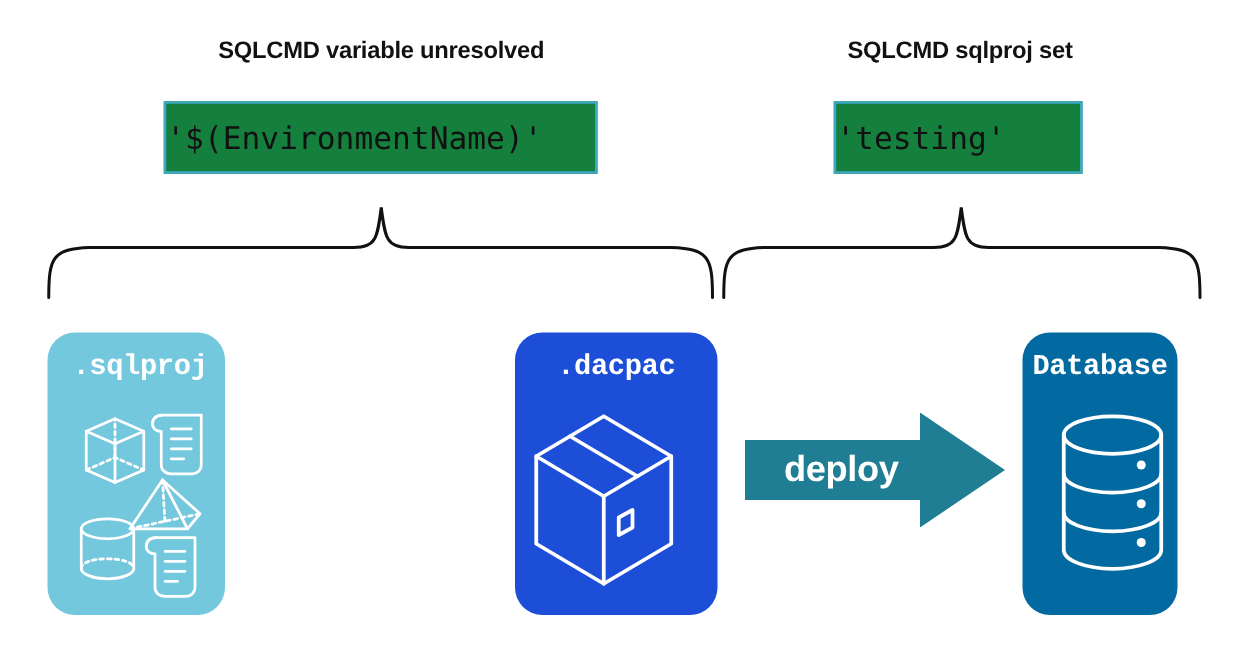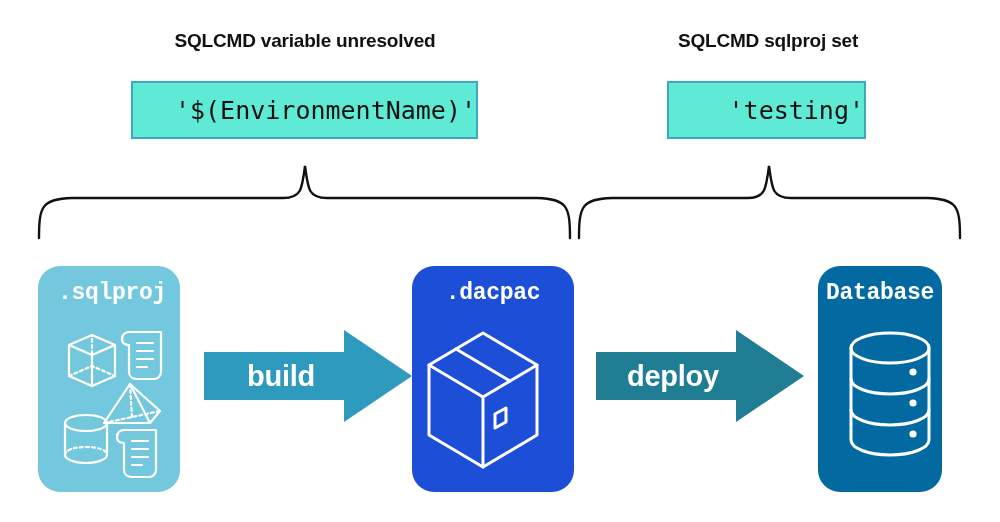--- a/index.html
+++ b/index.html
@@ -33,24 +33,24 @@
     line-height: 1;
   }
   #heading-left  { left: 0;   top: 31px; width: 610px; }
   #heading-right { left: 566px; top: 31px; width: 404px; }
 
   
   .codebox {
     position: absolute;
     box-sizing: border-box;
     border: 2px solid #3EA8C4;
-    background: #5eead4;
+    background: #15803d;
     display: flex;
     align-items: center;
-    justify-content: flex-end;
+    justify-content: flex-start;
     font-family: "DejaVu Sans Mono", monospace;
     font-size: 25px;
     color: #111111;
     white-space: nowrap;
     letter-spacing: 0px;
   }
   #codebox-left  { left: 131px; top: 81px;  width: 347px; height: 58px; }
   #codebox-right { left: 667px; top: 81px;  width: 199px; height: 58px; }
 
   
@@ -199,26 +199,20 @@
 
         <g>
           <path d="M 87,120 C 82,120 79,123 79,127 C 79,131 82,133 86,133 L 86,160 C 86,164 89,167 94,167 L 111,167 C 115,167 118,164 118,160 L 118,120 Z"></path>
           <path d="M 79,127 C 79,123 82,120 87,120"></path>
           <path d="M 94,131 L 110,131 M 94,139 L 110,139 M 94,147 L 110,147 M 94,155 L 104,155"></path>
         </g>
       </svg>
     </div>
   </div>
 
-  <div class="arrow" id="arrow-build">
-    <svg viewBox="0 0 208 92" preserveAspectRatio="none">
-      <polygon points="0,22 140,22 140,0 208,46 140,92 140,70 0,70" fill="#2E9BBE"></polygon>
-    </svg>
-    <div class="arrow-label">build</div>
-  </div>
 
   <div class="stage" id="stage-dacpac">
     <div class="stage-label">.dacpac</div>
     <div class="stage-art">
       <svg viewBox="0 0 142 182" width="142" height="182" fill="none" stroke="#ffffff" stroke-width="3" stroke-linejoin="round" stroke-linecap="round">
         <g>
 
           <path d="M 17,55 L 17,125 L 71,157 L 125,125 L 125,55 L 71,23 Z"></path>
 
           <path d="M 17,55 L 71,87 L 125,55"></path>

